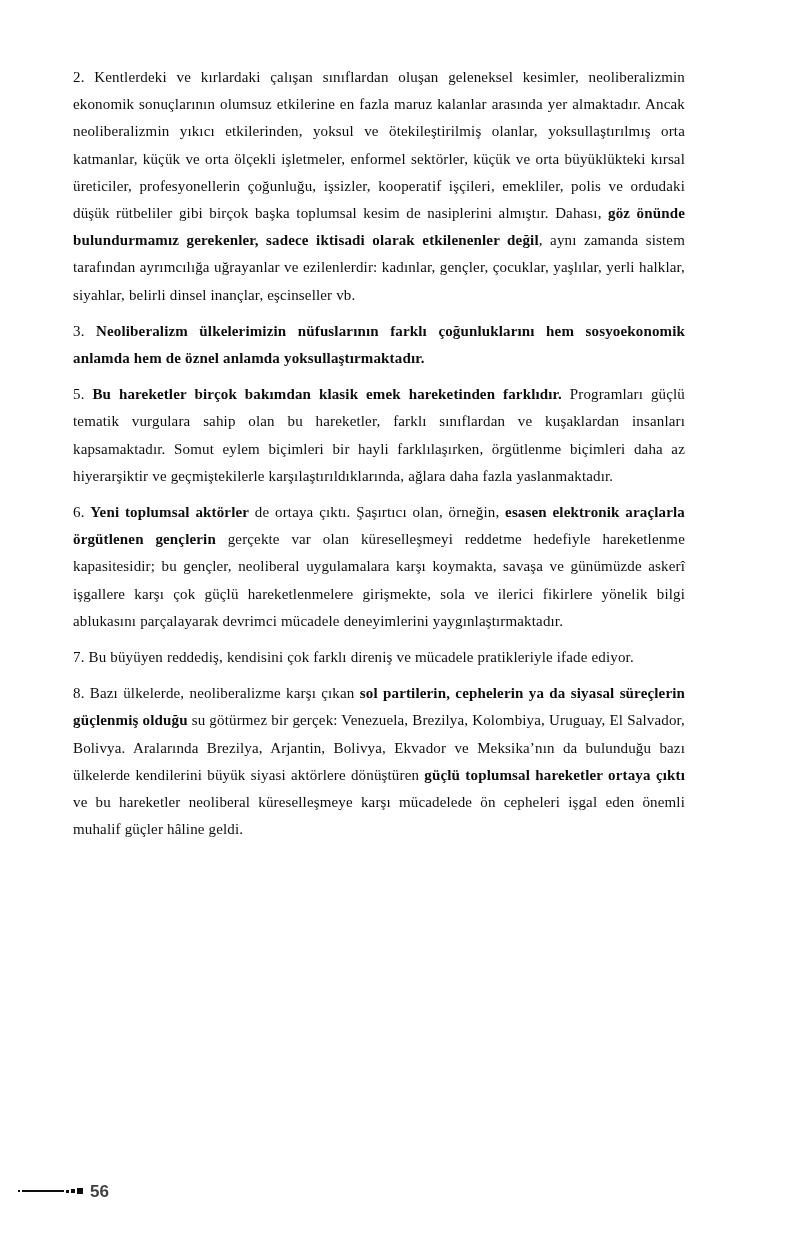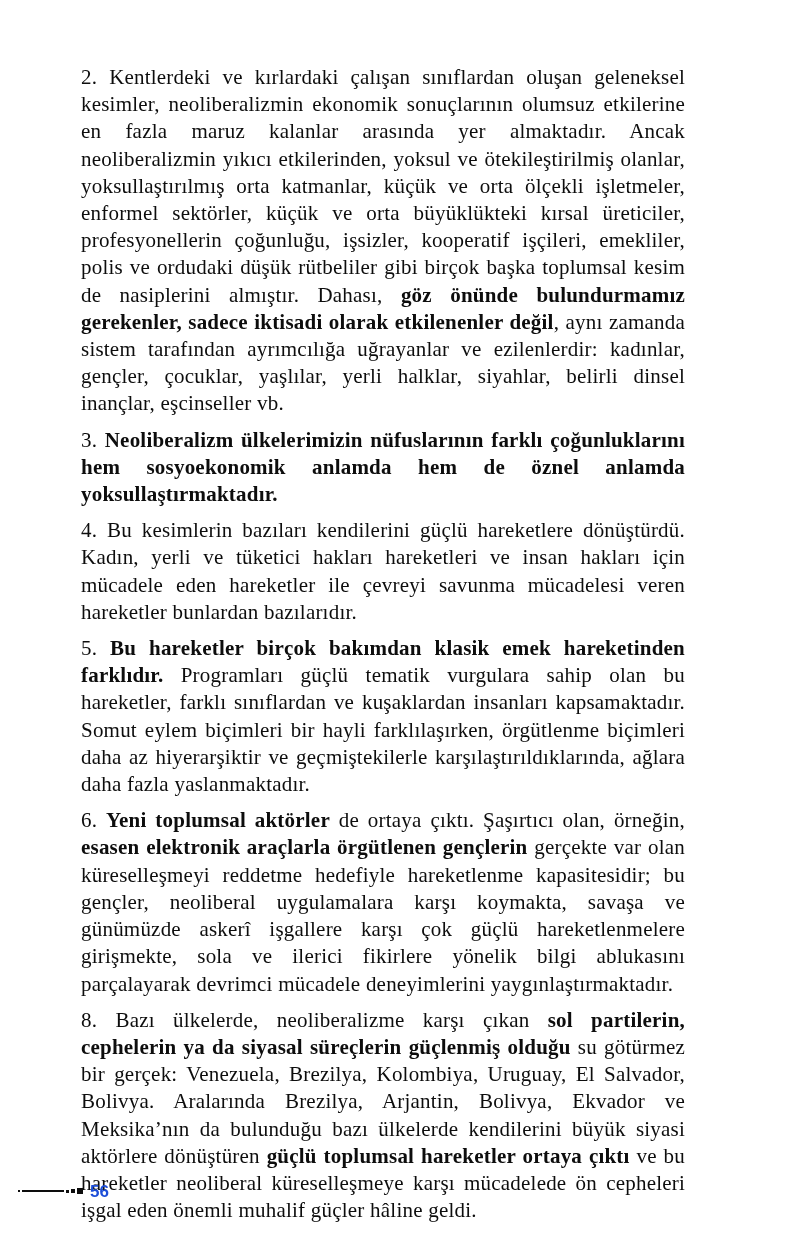--- a/index.html
+++ b/index.html
@@ -25,22 +25,22 @@
   }
 
   .text-column {
     position: absolute;
     left: 73px;
     top: 64px;
     width: 612px;
   }
 
   .para {
-    margin: 0 0 9px 8px;
-    font-size: 21px;
+    margin: 0 0 9px 0;
+    font-size: 15px;
     line-height: 27.2px;
     text-align: justify;
     text-justify: inter-word;
     hyphens: manual;
     -webkit-hyphens: manual;
     letter-spacing: 0.01em;
     word-spacing: 0.005em;
   }
 
   .para:last-of-type {
@@ -82,35 +82,35 @@
   }
   .folio-sq.s1 { width: 3px;  height: 3px; }
   .folio-sq.s2 { width: 4px;  height: 4px; }
   .folio-sq.s3 { width: 6px;  height: 6px; }
   .folio-number {
     font-family: "Liberation Sans", "DejaVu Sans", sans-serif;
     font-weight: 700;
     font-size: 17px;
     line-height: 1;
     margin-left: 7px;
-    color: #1d4ed8;
+    color: #404040;
     letter-spacing: 0.01em;
   }
 </style>
 </head>
 <body>
 
 <div class="page">
 
   <div class="text-column">
       <p class="para"><span>2. Kentlerdeki ve kırlardaki çalışan sınıflardan oluşan geleneksel kesimler, neoliberalizmin ekonomik sonuçlarının olumsuz etkilerine en fazla maruz kalanlar arasında yer almaktadır. Ancak neoliberalizmin yıkıcı etkilerinden, yoksul ve ötekileştirilmiş olanlar, yoksullaştırılmış orta katmanlar, küçük ve orta ölçekli işletmeler, enformel sektörler, küçük ve orta büyüklükteki kırsal üreticiler, profesyonellerin çoğunluğu, işsizler, kooperatif işçileri, emekliler, polis ve ordudaki düşük rütbeliler gibi birçok başka toplumsal kesim de nasiplerini almıştır. Dahası, </span><span class="bold">göz önünde bulundurmamız gerekenler, sadece iktisadi olarak etkilenenler değil</span><span>, aynı zamanda sistem tarafından ayrımcılığa uğrayanlar ve ezilenlerdir: kadınlar, gençler, çocuklar, yaşlılar, yerli halklar, siyahlar, belirli dinsel inançlar, eşcinseller vb.</span></p>
       <p class="para"><span>3. </span><span class="bold">Neoliberalizm ülkelerimizin nüfuslarının farklı çoğunluklarını hem sosyoekonomik anlamda hem de öznel anlamda yoksullaştırmaktadır.</span></p>
-      <p class="para"><span>4. Bu kesimlerin bazıları kendilerini güçlü hareketlere dönüştürdü. Kadın, yerli ve tüketici hakları hareketleri ve insan hakları için mücadele eden hareketler ile çevreyi savunma mücadelesi veren hareketler bunlardan bazılarıdır.</span></p>
       <p class="para"><span>5. </span><span class="bold">Bu hareketler birçok bakımdan klasik emek hareketinden farklıdır.</span><span> Programları güçlü tematik vurgulara sahip olan bu hareketler, farklı sınıflardan ve kuşaklardan insanları kapsamaktadır. Somut eylem biçimleri bir hayli farklılaşırken, örgütlenme biçimleri daha az hiyerarşiktir ve geçmiştekilerle karşılaştırıldıklarında, ağlara daha fazla yaslanmaktadır.</span></p>
       <p class="para"><span>6. </span><span class="bold">Yeni toplumsal aktörler</span><span> de ortaya çıktı. Şaşırtıcı olan, örneğin, </span><span class="bold">esasen elektronik araçlarla örgütlenen gençlerin</span><span> gerçekte var olan küreselleşmeyi reddetme hedefiyle hareketlenme kapasitesidir; bu gençler, neoliberal uygulamalara karşı koymakta, savaşa ve günümüzde askerî işgallere karşı çok güçlü hareketlenmelere girişmekte, sola ve ilerici fikirlere yönelik bilgi ablukasını parçalayarak devrimci mücadele deneyimlerini yaygınlaştırmaktadır.</span></p>
+      <p class="para"><span>7. Bu büyüyen reddediş, kendisini çok farklı direniş ve mücadele pratikleriyle ifade ediyor.</span></p>
       <p class="para"><span>8. Bazı ülkelerde, neoliberalizme karşı çıkan </span><span class="bold">sol partilerin, cephelerin ya da siyasal süreçlerin güçlenmiş olduğu</span><span> su götürmez bir gerçek: Venezuela, Brezilya, Kolombiya, Uruguay, El Salvador, Bolivya. Aralarında Brezilya, Arjantin, Bolivya, Ekvador ve Meksika’nın da bulunduğu bazı ülkelerde kendilerini büyük siyasi aktörlere dönüştüren </span><span class="bold">güçlü toplumsal hareketler ortaya çıktı</span><span> ve bu hareketler neoliberal küreselleşmeye karşı mücadelede ön cepheleri işgal eden önemli muhalif güçler hâline geldi.</span></p>
     </div>
 
   <div class="folio">
     <span class="folio-rule-dot"></span>
     <span class="folio-rule"></span>
     <span class="folio-sq s1"></span>
     <span class="folio-sq s2"></span>
     <span class="folio-sq s3"></span>
     <span class="folio-number">56</span>

